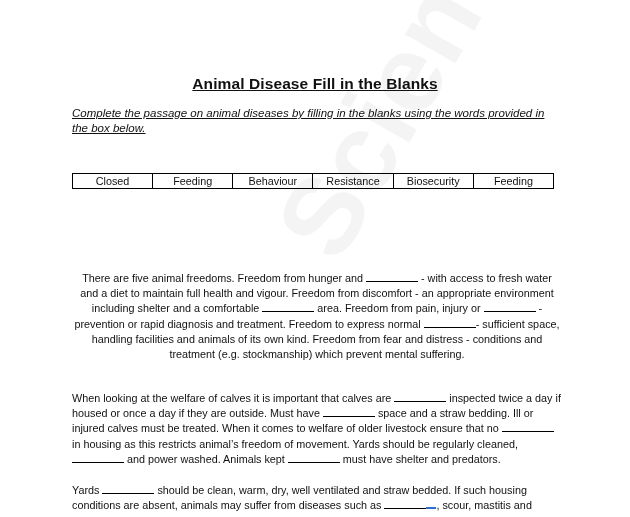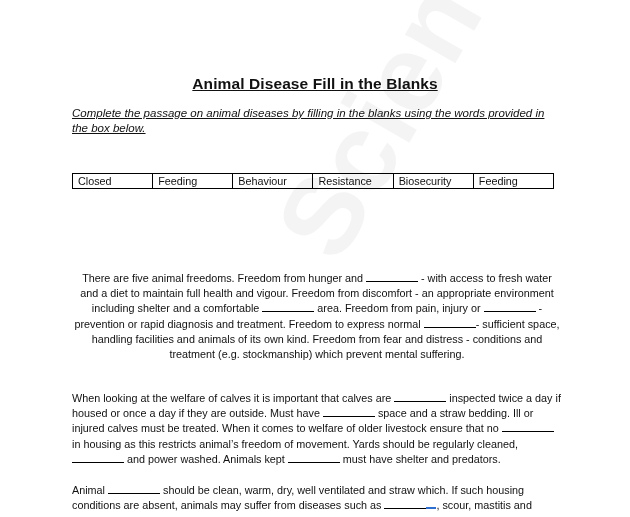--- a/index.html
+++ b/index.html
@@ -19,21 +19,21 @@
     position: absolute; left: 72px; top: 106px; width: 485px;
     font-style: italic; text-decoration: underline;
     font-size: 11.5px; line-height: 15px;
   }
   table.wordbox {
     position: absolute; left: 72px; top: 173px; width: 482px;
     border-collapse: collapse; font-size: 10.8px;
   }
   table.wordbox td {
     border: 1px solid #000; padding: 0 5px; height: 14px; line-height: 14px;
-    vertical-align: top; width: 16.66%;
+    vertical-align: top; width: 16.66%; text-align: center;
   }
   table.wordbox tr.tall td { height: 30px; }
   .para {
     position: absolute; left: 72px; width: 490px;
     font-size: 10.8px; line-height: 15.2px;
   }
   .p1 { top: 271px; text-align: center; }
   .p2 { top: 391px; }
   .p3 { top: 483px; }
   .blank { display: inline-block; width: 52px; border-bottom: 1px solid #000; height: 10px; vertical-align: baseline; }
@@ -68,14 +68,14 @@
       <td>Biosecurity</td>
       <td>Feeding</td>
     </tr>
   </tbody>
     </table>
 
   <div class="para p1"><span>There are five animal freedoms. Freedom from hunger and </span><span class="blank"></span><span> - with access to fresh water and a diet to maintain full health and vigour. Freedom from discomfort - an appropriate environment including shelter and a comfortable </span><span class="blank"></span><span> area. Freedom from pain, injury or </span><span class="blank"></span><span> - prevention or rapid diagnosis and treatment. Freedom to express normal </span><span class="blank"></span><span>- sufficient space, handling facilities and animals of its own kind. Freedom from fear and distress - conditions and treatment (e.g. stockmanship) which prevent mental suffering.</span></div>
 
   <div class="para p2"><span>When looking at the welfare of calves it is important that calves are </span><span class="blank"></span><span> inspected twice a day if housed or once a day if they are outside. Must have </span><span class="blank"></span><span> space and a straw bedding. Ill or injured calves must be treated. When it comes to welfare of older livestock ensure that no </span><span class="blank"></span><span> in housing as this restricts animal’s freedom of movement. Yards should be regularly cleaned, </span><span class="blank"></span><span> and power washed. Animals kept </span><span class="blank"></span><span> must have shelter and predators.</span></div>
 
-  <div class="para p3"><span>Animal </span><span class="blank"></span><span> should be clean, warm, dry, well ventilated and straw which. If such housing conditions are absent, animals may suffer from diseases such as </span><span class="blank"></span><span class="mark"></span><span>, scour, mastitis and</span></div>
+  <div class="para p3"><span>Yards </span><span class="blank"></span><span> should be clean, warm, dry, well ventilated and straw bedded. If such housing conditions are absent, animals may suffer from diseases such as </span><span class="blank"></span><span class="mark"></span><span>, scour, mastitis and</span></div>
 </div>
 
 </body></html>

